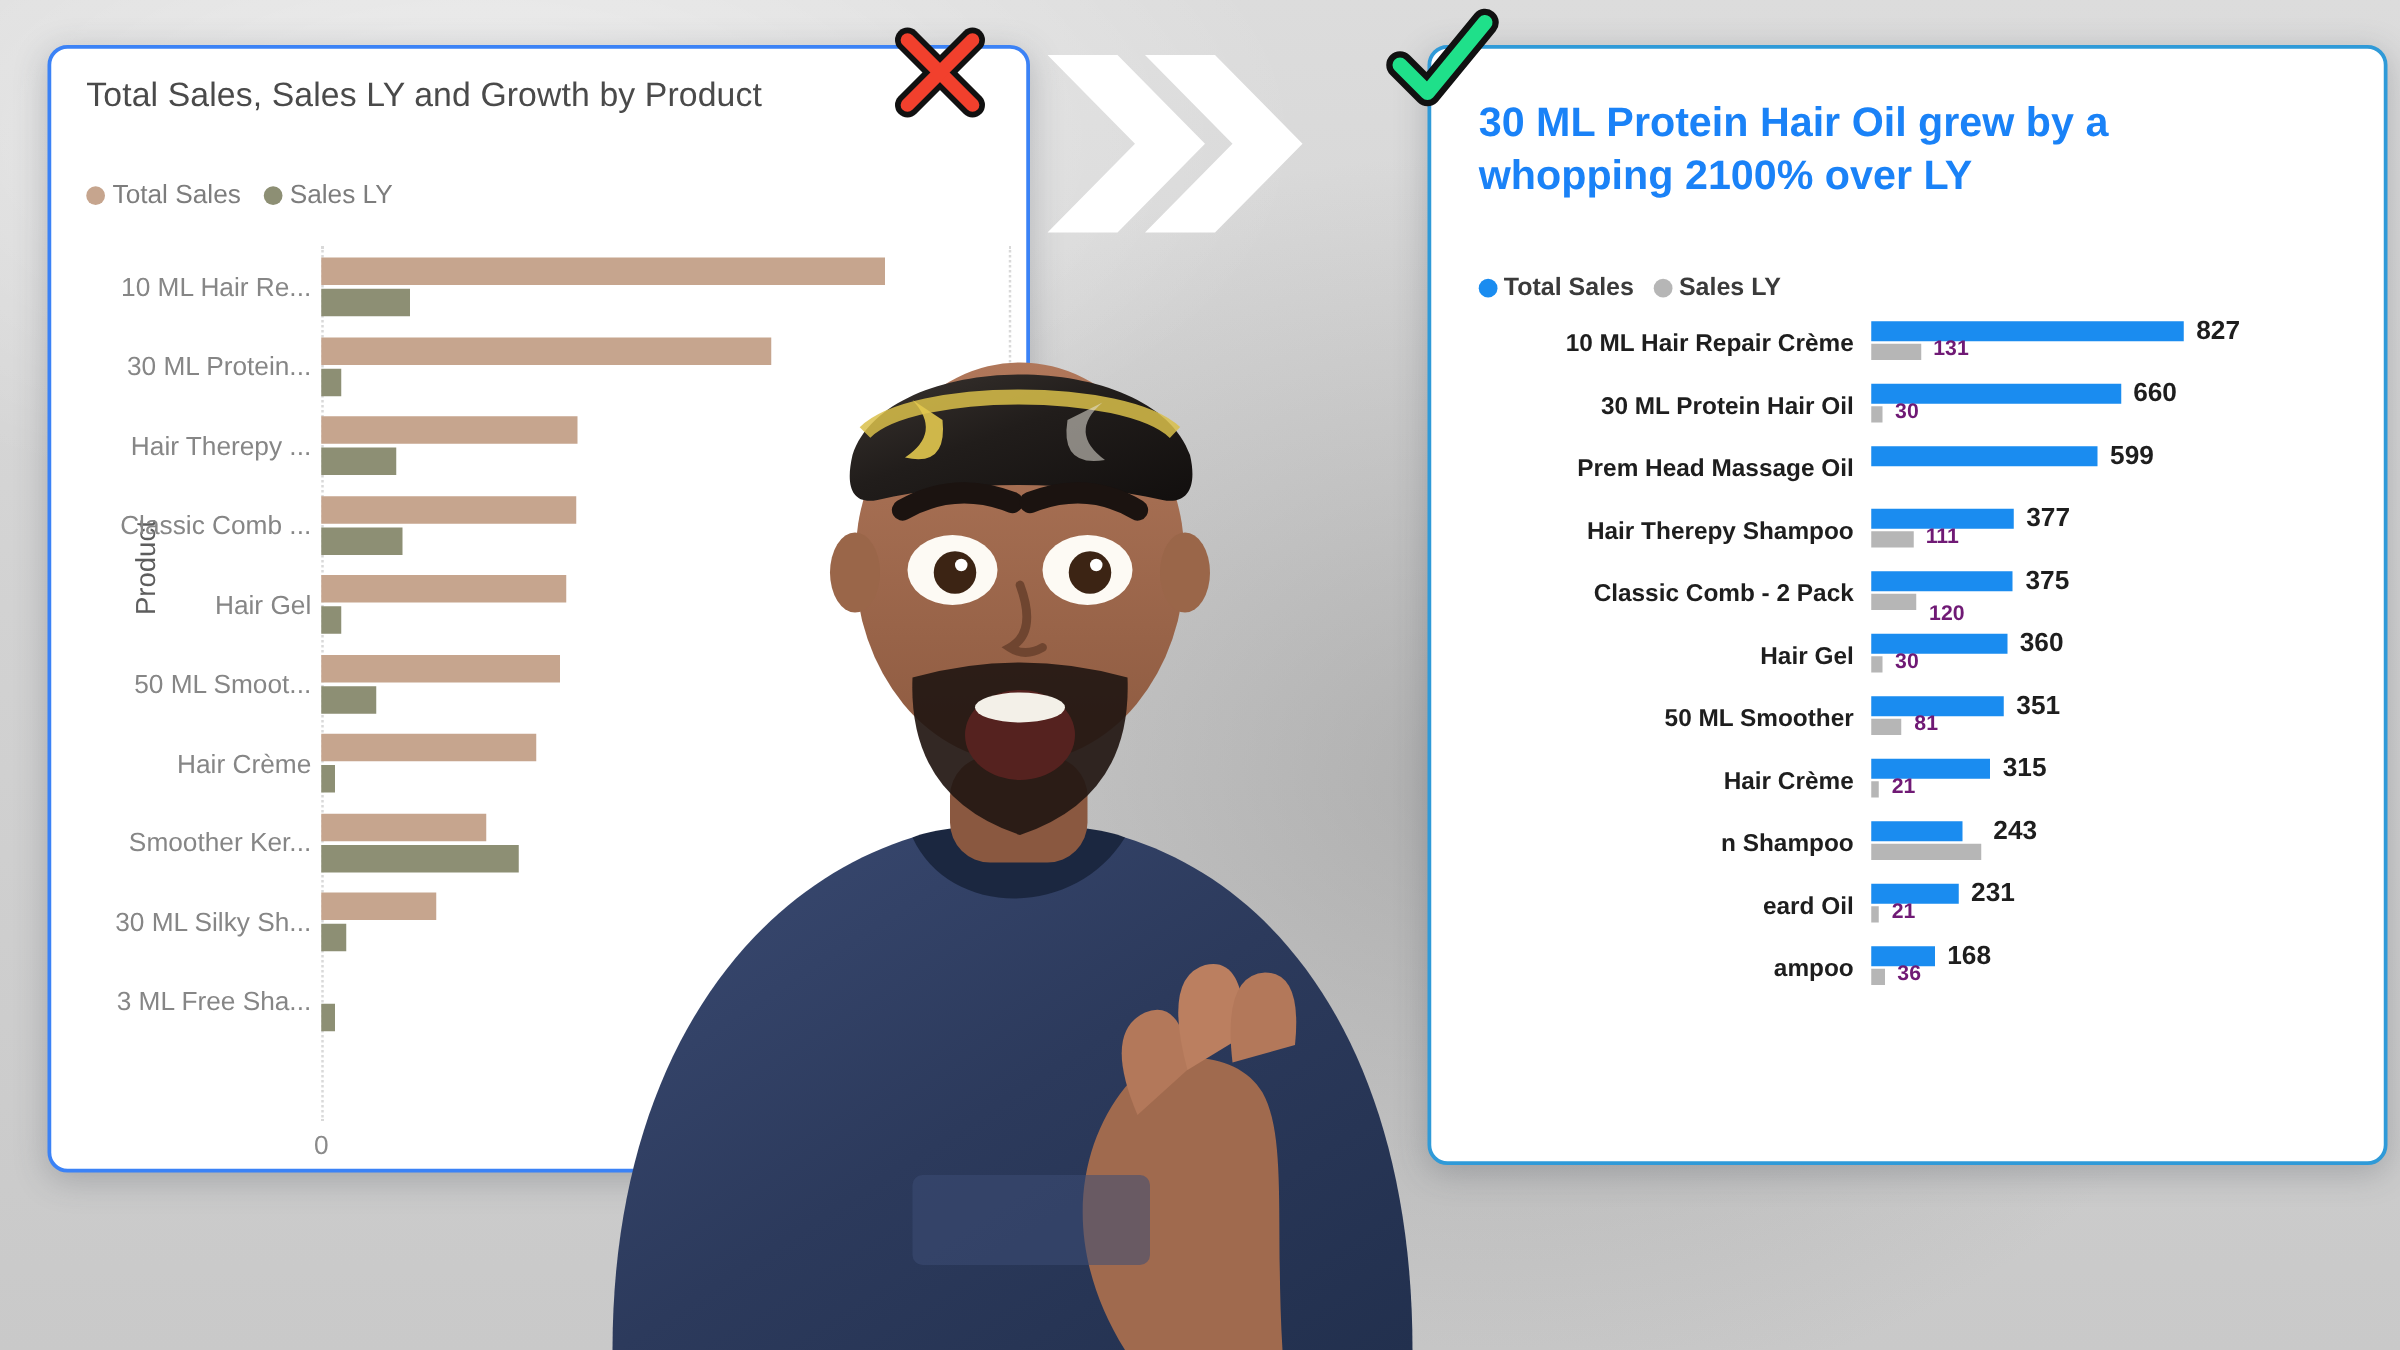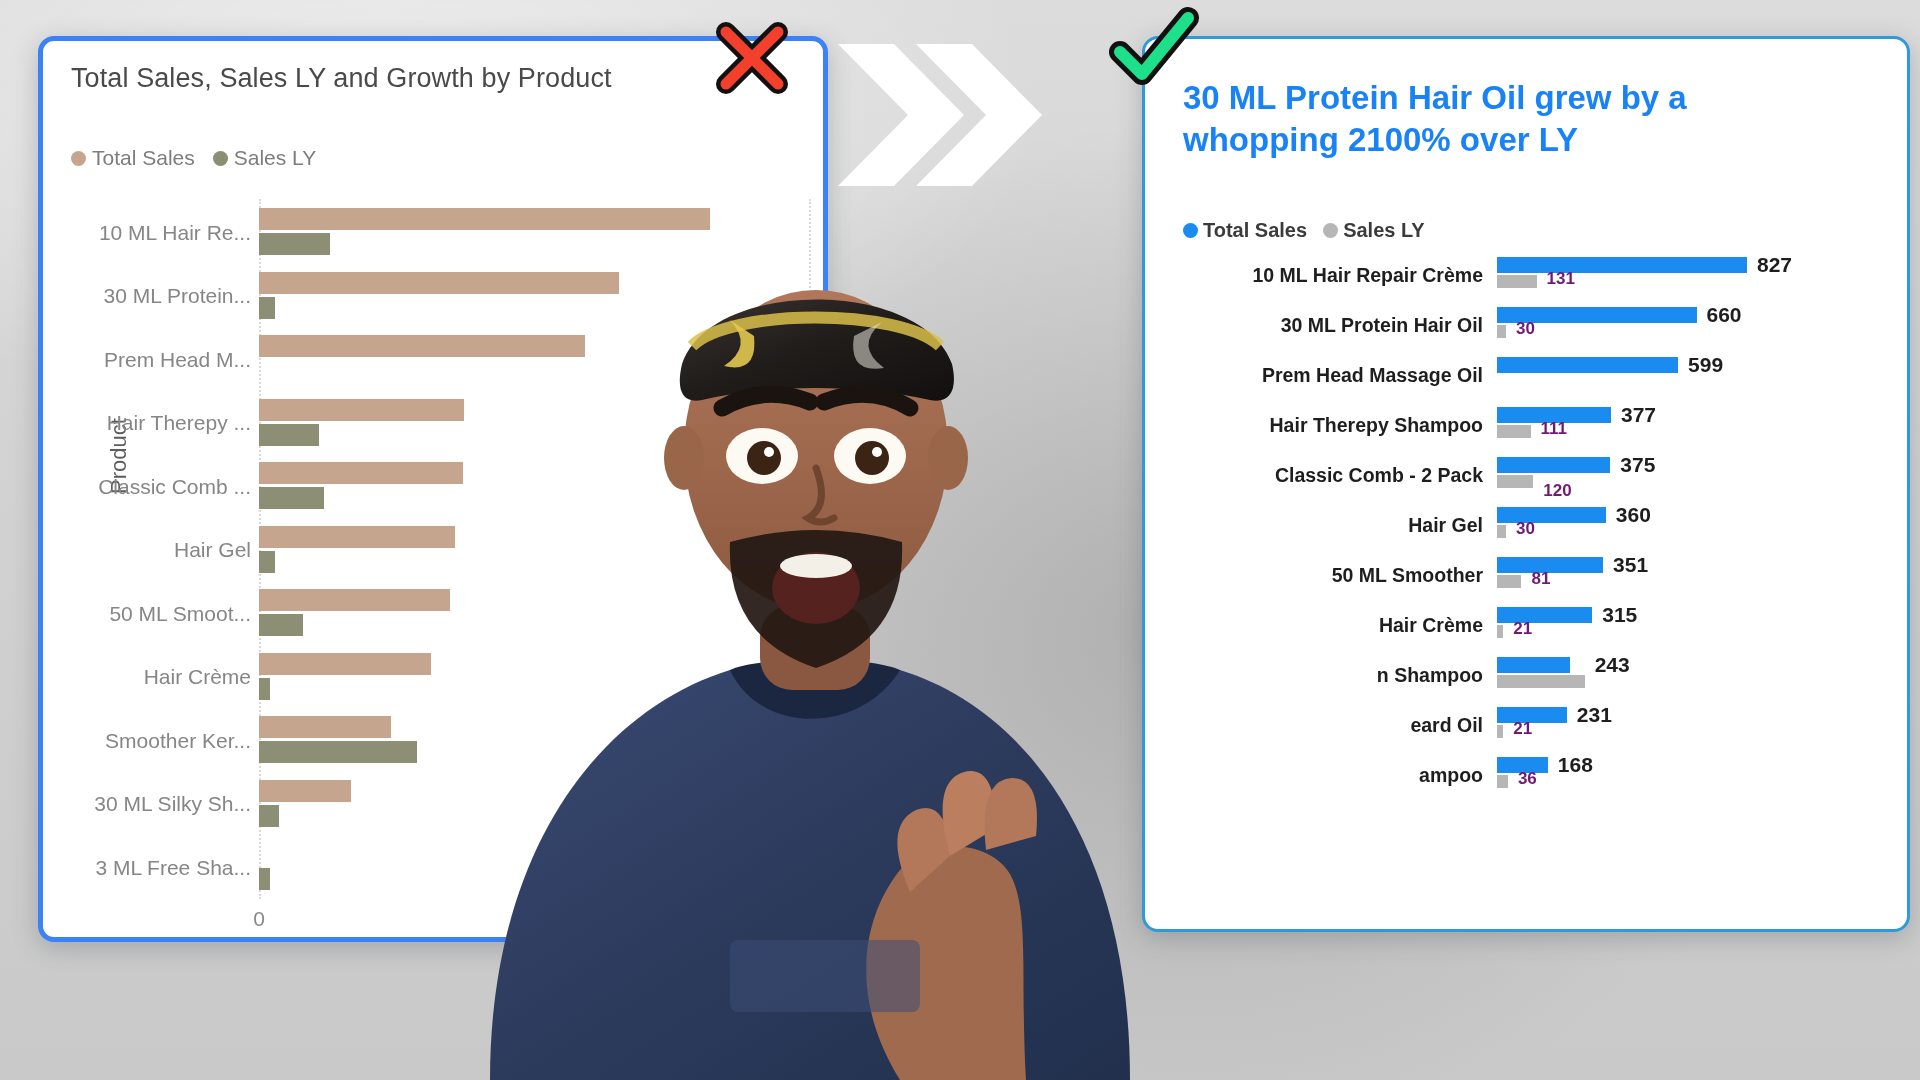--- a/index.html
+++ b/index.html
@@ -14,21 +14,21 @@
     background:
       radial-gradient(ellipse 900px 700px at 62% 58%, rgba(120,120,120,.38) 0%, rgba(140,140,140,.18) 45%, rgba(255,255,255,0) 72%),
       linear-gradient(180deg,#dcdcdc 0%,#d2d2d2 45%,#c9c9c9 100%);
   }
   #wallhi{position:absolute;left:0;top:0;width:1920px;height:1080px;
      background:radial-gradient(ellipse 1100px 520px at 20% 10%, rgba(255,255,255,.55), rgba(255,255,255,0) 60%);}
 
   
   .card{position:absolute;background:#fff;border-radius:16px;overflow:hidden;}
   #card-left{left:38px;top:36px;width:780px;height:896px;
-     border:5px solid #3b82f6;
+     border:3px solid #3b82f6;
      box-shadow:0 6px 26px rgba(60,70,80,.28);}
   #card-right{left:1142px;top:36px;width:762px;height:890px;
      border:3px solid #2f9ad8;
      box-shadow:0 6px 26px rgba(60,70,80,.28);}
 
   
   #lt{position:absolute;left:28px;top:22px;font-size:27px;color:#4a4a4a;letter-spacing:.1px;white-space:nowrap;}
   #l-legend{position:absolute;left:28px;top:105px;display:flex;gap:18px;align-items:center;}
   .lg{display:flex;align-items:center;gap:6px;font-size:21px;color:#7d7d7d;}
   .dot{width:15px;height:15px;border-radius:50%;display:inline-block;}
@@ -109,27 +109,20 @@
         </div>
       </div>
       <div class="lrow">
         <div class="lrowlabel">30 ML Protein...</div>
         <div class="lbars">
           <div class="lbar ts" style="width: 359.7px; background: rgb(198, 165, 142);"></div>
           <div class="lbar ly" style="width: 16.35px; background: rgb(141, 143, 116);"></div>
         </div>
       </div>
       <div class="lrow">
-        <div class="lrowlabel">Prem Head M...</div>
-        <div class="lbars">
-          <div class="lbar ts" style="width: 326.455px; background: rgb(198, 165, 142);"></div>
-          <div class="lbar ly" style="width: 0px; background: rgb(141, 143, 116);"></div>
-        </div>
-      </div>
-      <div class="lrow">
         <div class="lrowlabel">Hair Therepy ...</div>
         <div class="lbars">
           <div class="lbar ts" style="width: 205.465px; background: rgb(198, 165, 142);"></div>
           <div class="lbar ly" style="width: 60.495px; background: rgb(141, 143, 116);"></div>
         </div>
       </div>
       <div class="lrow">
         <div class="lrowlabel">Classic Comb ...</div>
         <div class="lbars">
           <div class="lbar ts" style="width: 204.375px; background: rgb(198, 165, 142);"></div>

